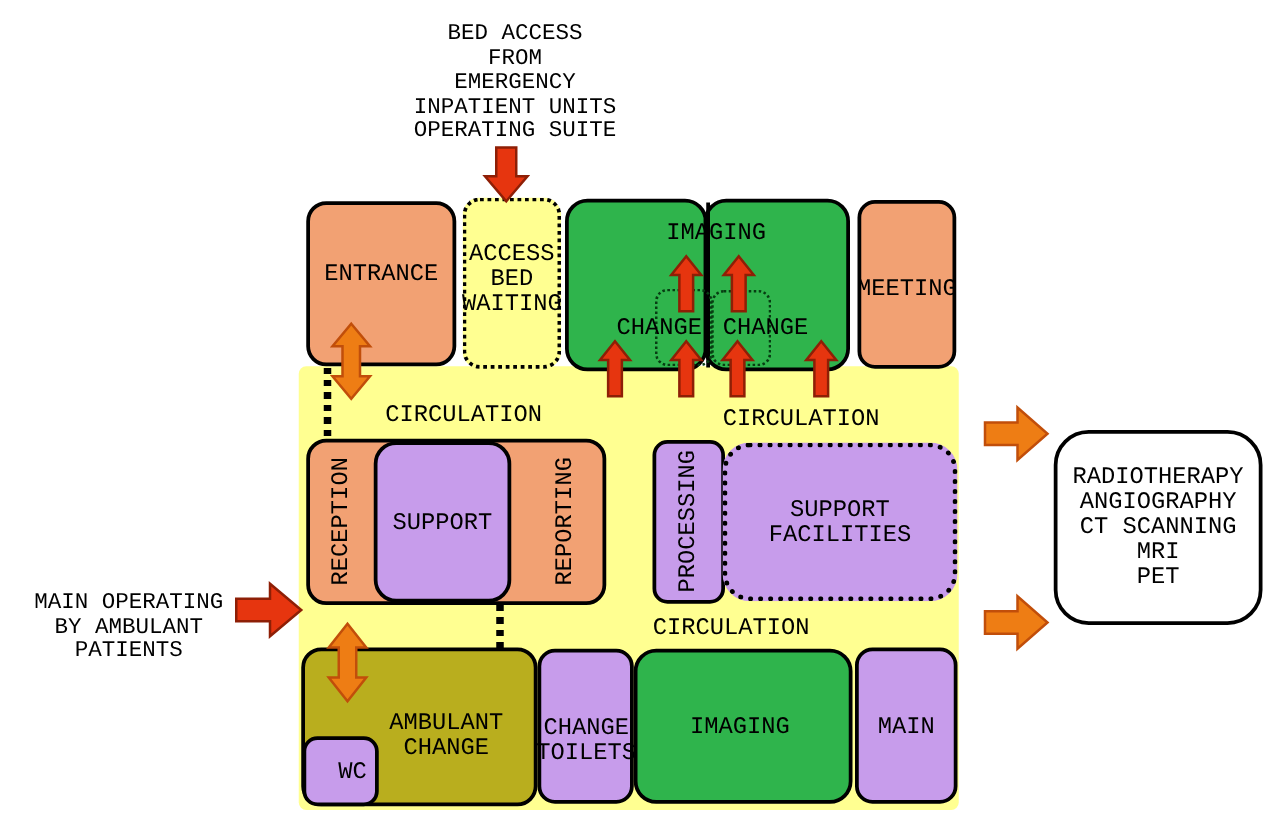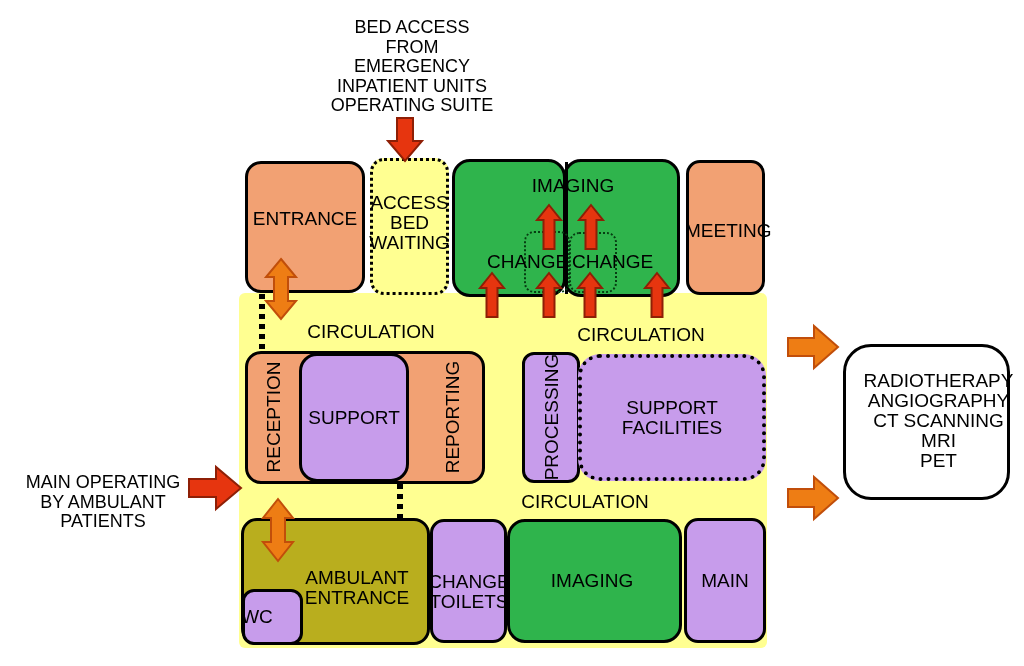--- a/index.html
+++ b/index.html
@@ -5,21 +5,21 @@
   :root{
     --room-orange:#F2A173; --room-yellow:#FFFF91; --room-green:#2FB44C;
     --room-purple:#C79CEB; --room-olive:#B9AE1E; --circulation-yellow:#FFFF91;
     --arrow-red:#E6350F; --arrow-red-dark:#8E1F06;
     --arrow-orange:#EE7D14; --arrow-orange-dark:#C14E0A;
     --outline-black:#000000; --dest-white:#FFFFFF;
   }
   html,body{margin:0;padding:0;background:#fff;}
   .canvas{
     position:relative; width:1024px; height:666px; background:#fff;
-    font-family:Liberation Sans, sans-serif;
+    font-family:Liberation Mono, monospace;
     color:#000; overflow:hidden;
   }
   .lbl{position:absolute; text-align:center; font-size:19px; line-height:20px; white-space:pre-line;}
   .lbl.sm{font-size:18px; line-height:19.5px;}
   .vlabel{position:absolute; transform:translate(-50%,-50%) rotate(-90deg); white-space:nowrap;
           font-size:19px; line-height:19px;}
   .room{position:absolute; border:3px solid var(--outline-black); box-sizing:border-box;}
   .orange{background:var(--room-orange);}
   .yellow{background:var(--room-yellow);}
   .green{background:var(--room-green);}
@@ -89,36 +89,36 @@
 
   <div class="room purple" style="left:522px; top:352px; width:58px; height:131px; border-radius:12px;"></div>
   <div class="vlabel" style="left:551px; top:417px;">PROCESSING</div>
 
   <div class="room purple dotted" style="left:578px; top:354px; width:188px; height:127px; border-radius:22px; border-width:4px;"></div>
   <div class="lbl" style="left:587px; top:398px; width:170px;">SUPPORT
 FACILITIES</div>
 
   <div class="room olive" style="left:241px; top:518px; width:189px; height:127px; border-radius:16px;"></div>
   <div class="lbl" style="left:277px; top:568px; width:160px;">AMBULANT
-ENTRANCE</div>
+CHANGE</div>
   <div class="room purple" style="left:242px; top:589px; width:61px; height:56px; border-radius:12px;"></div>
-  <div class="lbl" style="left:232px; top:607px; width:50px;text-align:center;">WC</div>
+  <div class="lbl" style="left:257px; top:607px; width:50px;text-align:center;">WC</div>
 
   <div class="room purple" style="left:430px; top:519px; width:77px; height:124px; border-radius:14px;"></div>
   <div class="lbl" style="left:424px; top:572px; width:90px;">CHANGE
 TOILETS</div>
 
   <div class="room green" style="left:507px; top:519px; width:175px; height:124px; border-radius:18px;"></div>
   <div class="lbl" style="left:512px; top:571px; width:160px;">IMAGING</div>
 
   <div class="room purple" style="left:684px; top:518px; width:82px; height:125px; border-radius:14px;"></div>
   <div class="lbl" style="left:684px; top:571px; width:82px;">MAIN</div>
 
   <div class="room white" style="left:843px; top:344px; width:167px; height:156px; border-radius:28px;"></div>
-  <div class="lbl" style="left:843px; top:371px; width:167px;padding-left:12px;">RADIOTHERAPY
+  <div class="lbl" style="left:843px; top:371px; width:167px;">RADIOTHERAPY
 ANGIOGRAPHY
 CT SCANNING
 MRI
 PET</div>
 
   <svg class="arrow red-a" style="left:387px; top:117px;" width="36" height="45" viewBox="0 0 36 45">
     <polygon points="10,1 26,1 26,24 35,24 18,44 1,24 10,24"></polygon>
     </svg>
 
   <svg class="arrow red-a" style="left:188px; top:464px;" width="54" height="48" viewBox="0 0 54 48">

